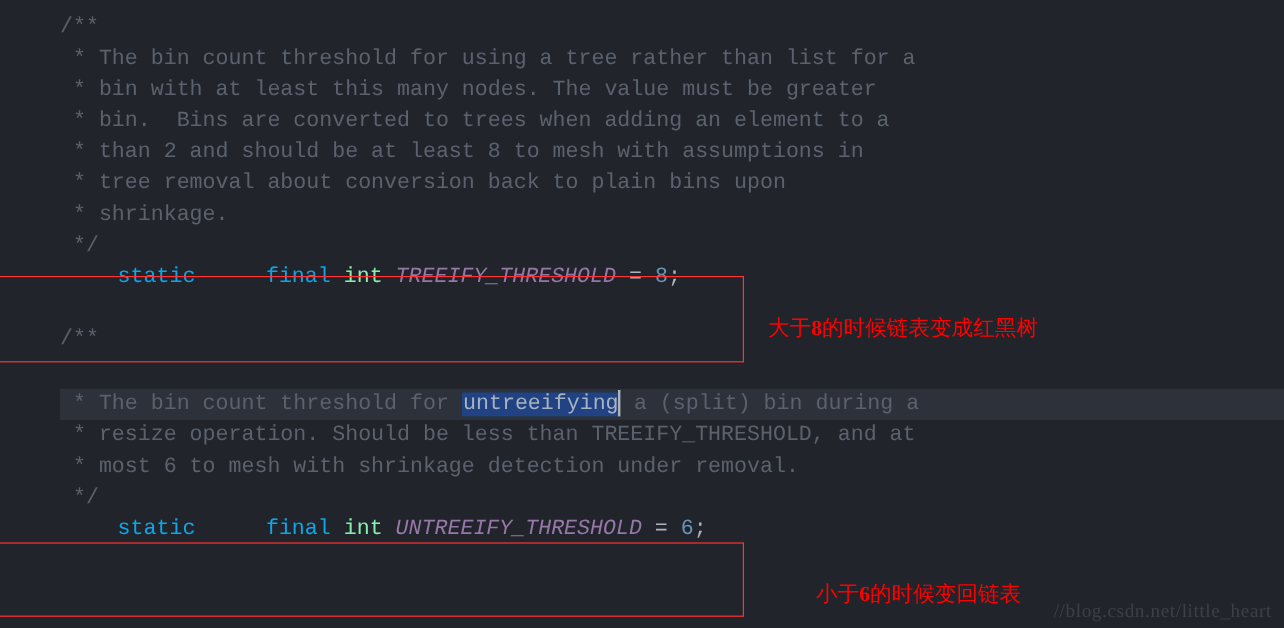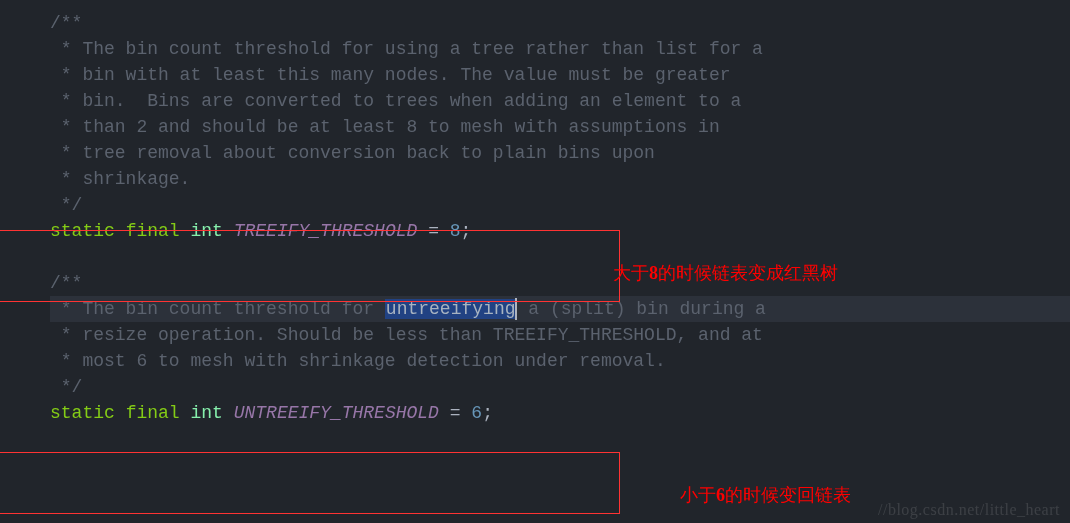--- a/index.html
+++ b/index.html
@@ -1,20 +1,20 @@
 <!DOCTYPE html>
 <html><head>
 <meta charset="utf-8">
 <style>
   html,body{margin:0;padding:0;width:1070px;height:523px;background:#21252b;font-family:Consolas,"Courier New",monospace;font-size:18px;overflow:hidden;}
   .editor{position:relative;padding:10px 0 0 50px;color:#abb2bf;line-height:26px;}
   .line{white-space:pre;}
-  .hl-line{background:#2c313a;}
+  .hl-line{background:#2c313a;margin-top:28px;}
   .comment{color:#5b626e;}
-  .kw{color:#84cc16;}
+  .kw{color:#0ea5e9;margin-left:48px;}
   .type{color:#86efac;}
   .const{color:#9776a8;font-style:italic;}
   .num{color:#6796b8;}
   .op{color:#abb2bf;}
   .sel{background:#214283;color:#a7b3c1;padding:0 1px;}
   .caret{display:inline-block;width:2px;height:22px;background:#aeb4c0;vertical-align:middle;margin-left:-1px;}
   .box{position:absolute;border:1px solid #ff3333;pointer-events:none;}
   .note{position:absolute;color:#ff0000;font-family:SimSun,serif;font-size:18px;}
   .note b{font-weight:bold;}
   .wm{position:absolute;right:10px;bottom:4px;color:rgba(255,255,255,0.12);font-size:16px;font-family:Liberation Serif, serif;letter-spacing:0.5px;}
@@ -36,21 +36,21 @@
   <div class="line"><span class="comment">/**</span></div>
   <div class="line hl-line"><span class="comment"> * The bin count threshold for </span><span class="sel">untreeifying</span><span class="caret"></span><span class="comment"> a (split) bin during a</span></div>
   <div class="line"><span class="comment"> * resize operation. Should be less than TREEIFY_THRESHOLD, and at</span></div>
   <div class="line"><span class="comment"> * most 6 to mesh with shrinkage detection under removal.</span></div>
   <div class="line"><span class="comment"> */</span></div>
   <div class="line"><span class="kw">static</span> <span class="kw">final</span> <span class="type">int</span> <span class="const">UNTREEIFY_THRESHOLD</span> <span class="op">=</span> <span class="num">6</span><span class="op">;</span></div>
 
   <div class="box" style="left:-12px;top:230px;width:630px;height:70px;"></div>
   <div class="box" style="left:-12px;top:452px;width:630px;height:60px;"></div>
 
-  <div class="note" style="left:613px;top:260px;">
+  <div class="note" style="left:640px;top:260px;">
     <span>大于</span><b>8</b><span>的时候链表变成红黑树</span>
   </div>
   <div class="note" style="left:640px;top:482px;margin-left:40px;">
     <span>小于</span><b>6</b><span>的时候变回链表</span>
   </div>
 
 </div>
 <div class="wm">//blog.csdn.net/little_heart</div>
 
 </body></html>

